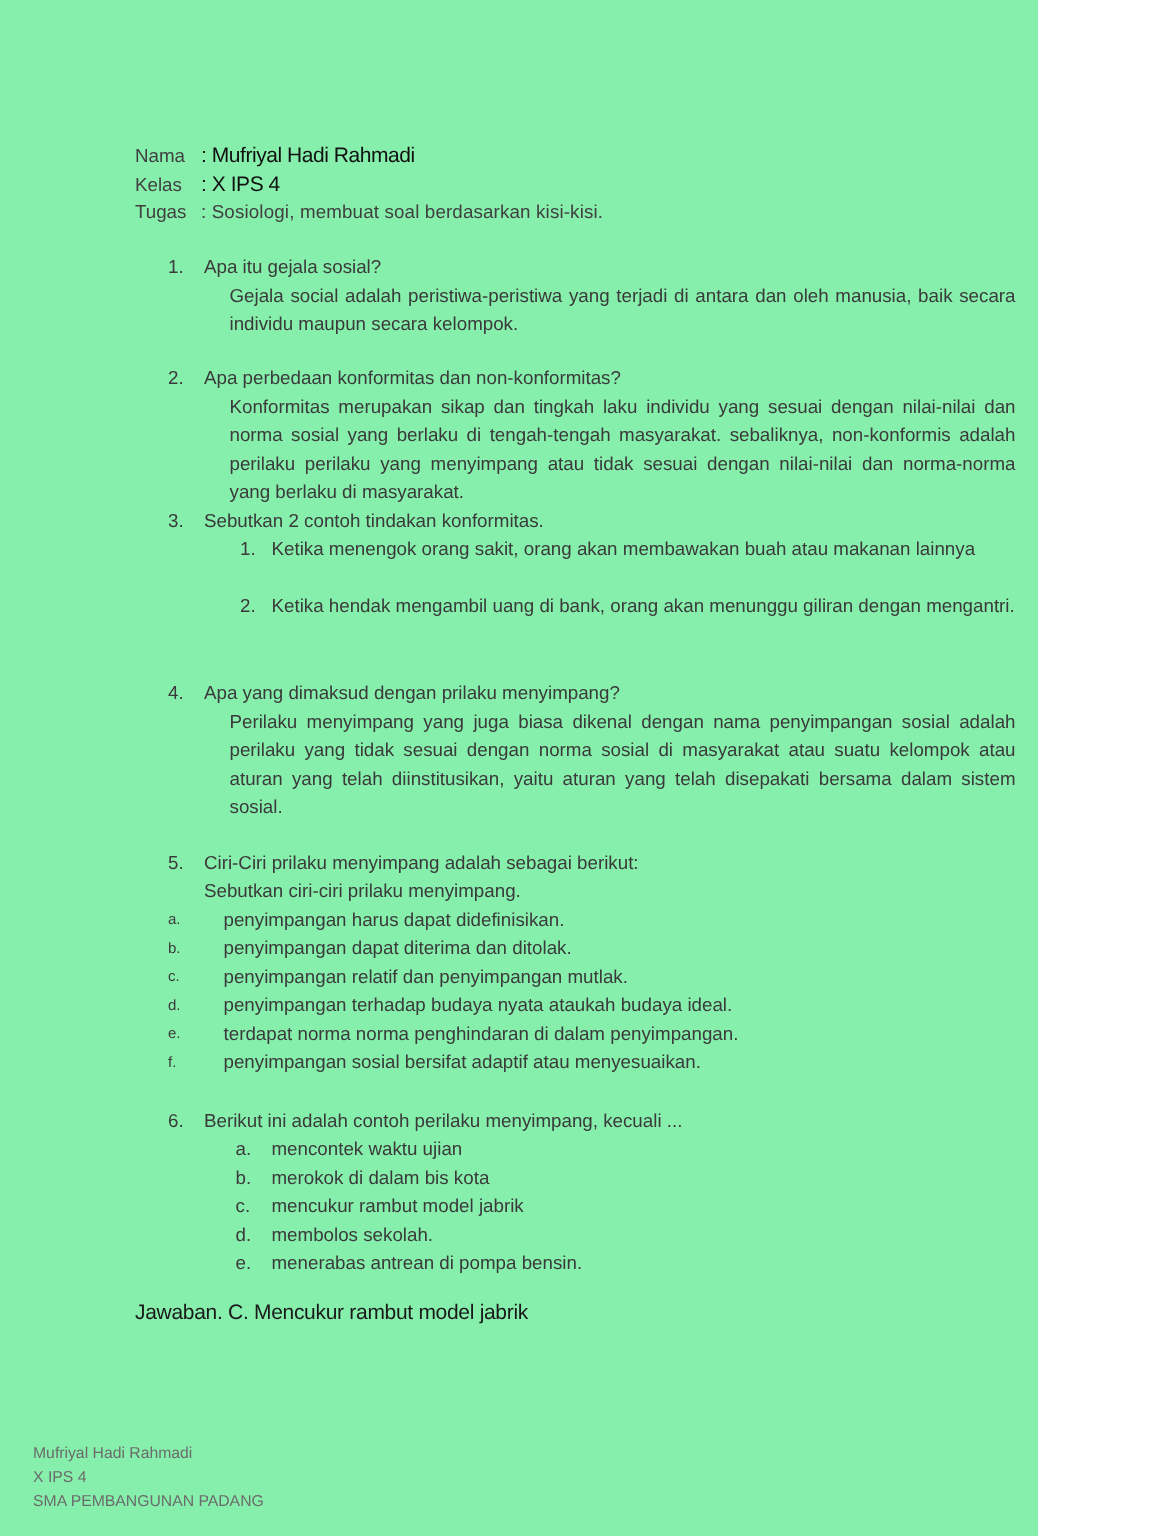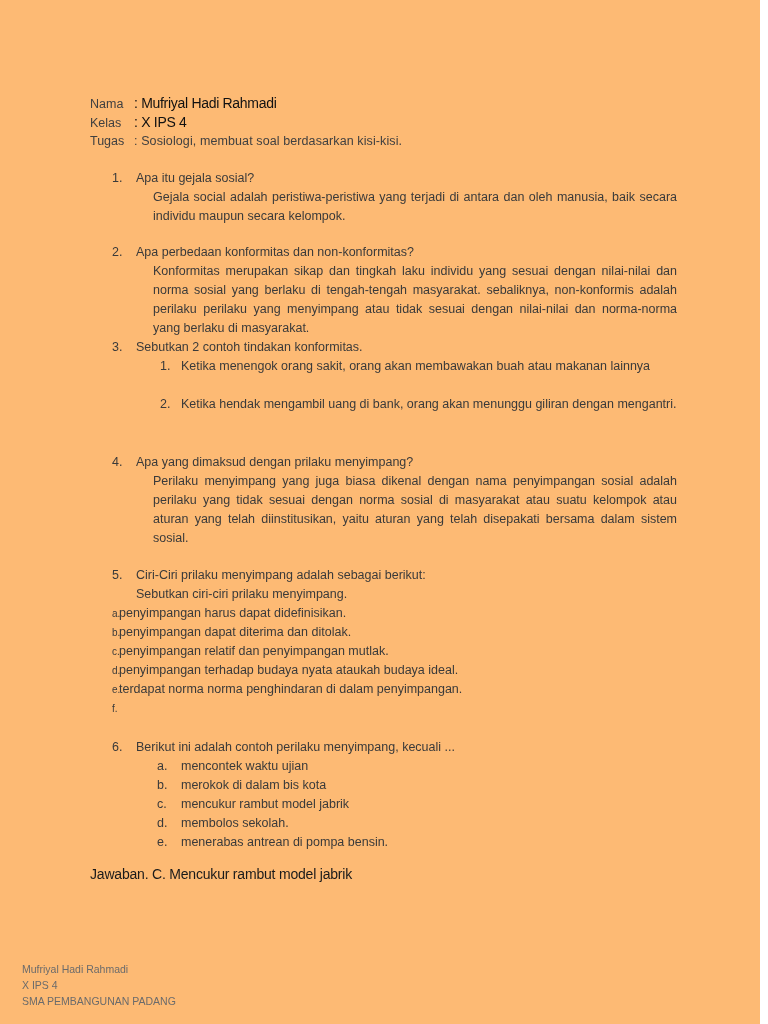--- a/index.html
+++ b/index.html
@@ -1,36 +1,36 @@
 <!DOCTYPE html>
 <html><head>
 <meta charset="utf-8">
 <style>
   html, body { margin: 0; padding: 0; background: #ffffff; }
   body { width: 768px; height: 1024px; position: relative; overflow: hidden;
          font-family: "Liberation Sans", "DejaVu Sans", sans-serif; color: #262626; }
-  .page { position: absolute; left: 0; top: 0; width: 760px; height: 1024px; background: #fdba74; }
+  .page { position: absolute; left: 0; top: 0; width: 692px; height: 1024px; background: #86efac; }
 
   .hdr { position: absolute; left: 90px; font-size: 12.5px; line-height: 19px; white-space: nowrap; }
   .hdr .lbl { display: inline-block; width: 44px; color: #404040; }
   .hdr .val-bold { font-size: 14px; font-weight: 500; color: #111; letter-spacing: -0.3px; }
   .hdr .val { color: #404040; letter-spacing: 0.1px; }
 
   .q { position: absolute; left: 112px; width: 565px; font-size: 12.5px; line-height: 19px; color: #3a3a3a; }
   .q .num { position: absolute; left: 0; top: 0; }
   .q .qtext { margin-left: 24px; }
   .q .ans { margin-left: 41px; text-align: justify; }
 
   .sub { position: absolute; font-size: 12.5px; line-height: 19px; color: #3a3a3a; }
   .sub .snum { position: absolute; left: 0; top: 0; }
   .sub .stext { margin-left: 21px; text-align: justify; }
 
   .alpha { position: absolute; left: 112px; font-size: 12.5px; line-height: 19px; color: #3a3a3a; white-space: nowrap; }
   .alpha .al { position: absolute; left: 0; top: 0; font-size: 10px; }
-  .alpha .at { margin-left: 7px; }
+  .alpha .at { margin-left: 37px; }
 
   .final { position: absolute; left: 90px; top: 866px; font-size: 14px; color: #1a1a1a; letter-spacing: -0.2px; }
 
   .footer { position: absolute; left: 22px; top: 961px; font-size: 10.5px; line-height: 16px; color: #6b6b6b; }
 </style>
 </head>
 <body>
 
 <div class="page">
 
@@ -95,20 +95,21 @@
   <div class="alpha" style="top:661px;">
     <span class="al">d.</span>
     <span class="at">penyimpangan terhadap budaya nyata ataukah budaya ideal.</span>
   </div>
   <div class="alpha" style="top:680px;">
     <span class="al">e.</span>
     <span class="at">terdapat norma norma penghindaran di dalam penyimpangan.</span>
   </div>
   <div class="alpha" style="top:699px;">
     <span class="al">f.</span>
+    <span class="at">penyimpangan sosial bersifat adaptif atau menyesuaikan.</span>
   </div>
 
   <div class="q" style="top:738px;">
     <span class="num">6.</span>
     <div class="qtext">Berikut ini adalah contoh perilaku menyimpang, kecuali ...</div>
   </div>
   <div class="sub" style="top:757px; left:157px;">
     <span class="snum">a.</span>
     <div class="stext" style="margin-left:24px;">mencontek waktu ujian</div>
   </div>

